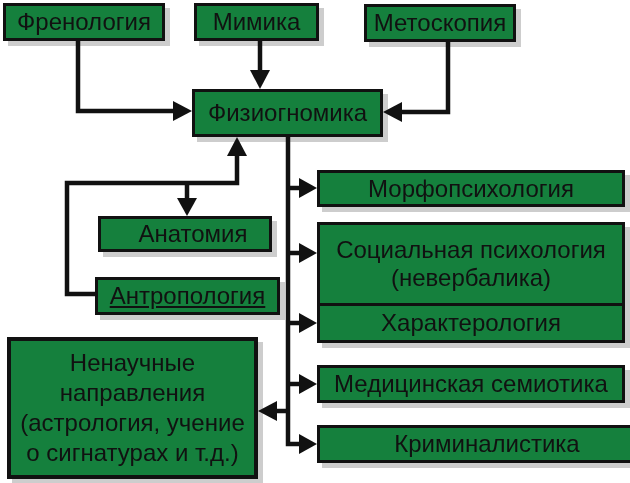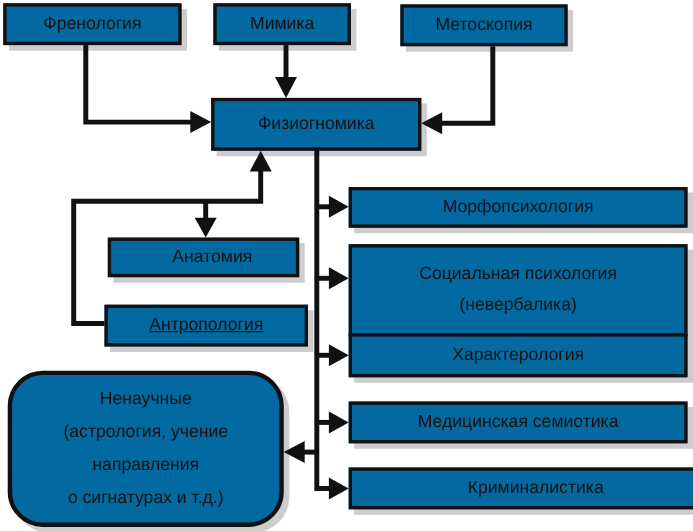--- a/index.html
+++ b/index.html
@@ -8,47 +8,47 @@
     width: 630px;
     height: 483px;
     background: #ffffff;
     font-family: "Liberation Sans", "DejaVu Sans", sans-serif;
     color: #111111;
     overflow: hidden;
   }
   .node {
     position: absolute;
     box-sizing: border-box;
-    background: #0369a1;
+    background: #15803d;
     border: 3.5px solid #111111;
     box-shadow: 5px 5px 0 #cdcdcd;
     display: flex;
     flex-direction: column;
     align-items: center;
     justify-content: center;
     text-align: center;
-    font-size: 16px;
+    font-size: 24px;
     line-height: 1.25;
     white-space: nowrap;
     z-index: 1;
   }
   
   #n-fren { left: 3px;   top: 3px;   width: 162px; height: 38px; }
   #n-mim  { left: 194px; top: 3px;   width: 125px; height: 38px; }
   #n-met  { left: 364px; top: 4px;   width: 152px; height: 38px; }
   #n-fiz  { left: 192px; top: 89px;  width: 191px; height: 48px; }
   #n-ana  { left: 98px;  top: 216px; width: 174px; height: 36px; padding-left: 16px; }
   #n-ant  { left: 95px;  top: 277px; width: 185px; height: 38px; text-decoration: underline; }
   #n-mor  { left: 317px; top: 170px; width: 308px; height: 37px; }
   #n-soc  { left: 317px; top: 222px; width: 308px; height: 84px; line-height: 28px; }
   #n-har  { left: 317px; top: 303px; width: 308px; height: 40px; }
   #n-med  { left: 317px; top: 365px; width: 308px; height: 38px; }
   #n-kri  { left: 317px; top: 425px; width: 340px; height: 38px; }
   #n-nen  { left: 7px;   top: 337px; width: 251px; height: 142px;
-            border-width: 4.5px; line-height: 30px; border-radius: 32px; }
+            border-width: 4.5px; line-height: 30px; }
   #edges {
     position: absolute;
     left: 0; top: 0;
     z-index: 2;
     pointer-events: none;
   }
   #edges path { stroke: #111111; stroke-width: 4.5; fill: none; stroke-linejoin: miter; }
   #edges polygon { fill: #111111; stroke: none; }
 </style>
 </head>
@@ -85,22 +85,22 @@
     <span>Характерология</span>
   </div>
   <div class="node" id="n-med">
     <span>Медицинская семиотика</span>
   </div>
   <div class="node" id="n-kri">
     <span>Криминалистика</span>
   </div>
   <div class="node" id="n-nen">
     <span>Ненаучные</span>
+    <span>направления</span>
     <span>(астрология, учение</span>
-    <span>направления</span>
     <span>о сигнатурах и т.д.)</span>
   </div>
 
   <svg id="edges" width="630" height="483" viewBox="0 0 630 483">
 
     <path d="M 78 41 L 78 111 L 175 111"></path>
     <polygon points="192,111 173,101 173,121"></polygon>
 
     <path d="M 260 41 L 260 71"></path>
     <polygon points="260,89 250,70 270,70"></polygon>

